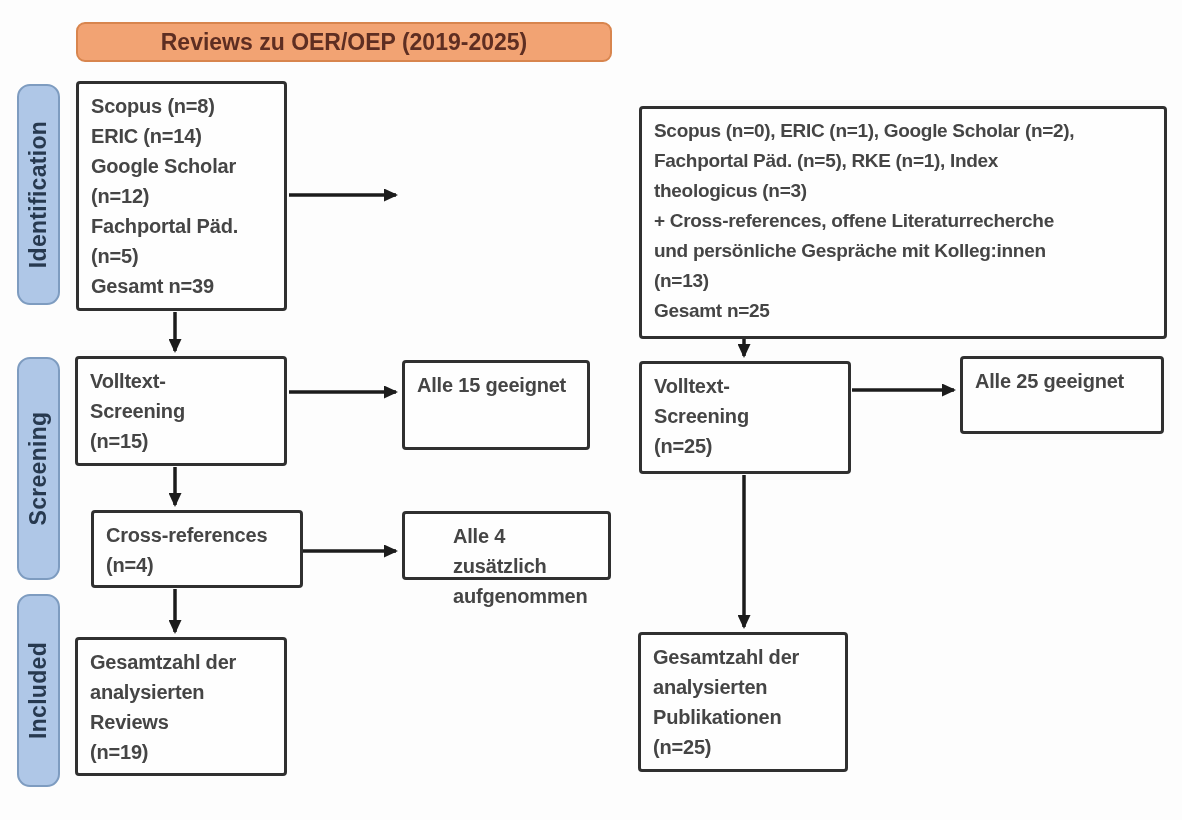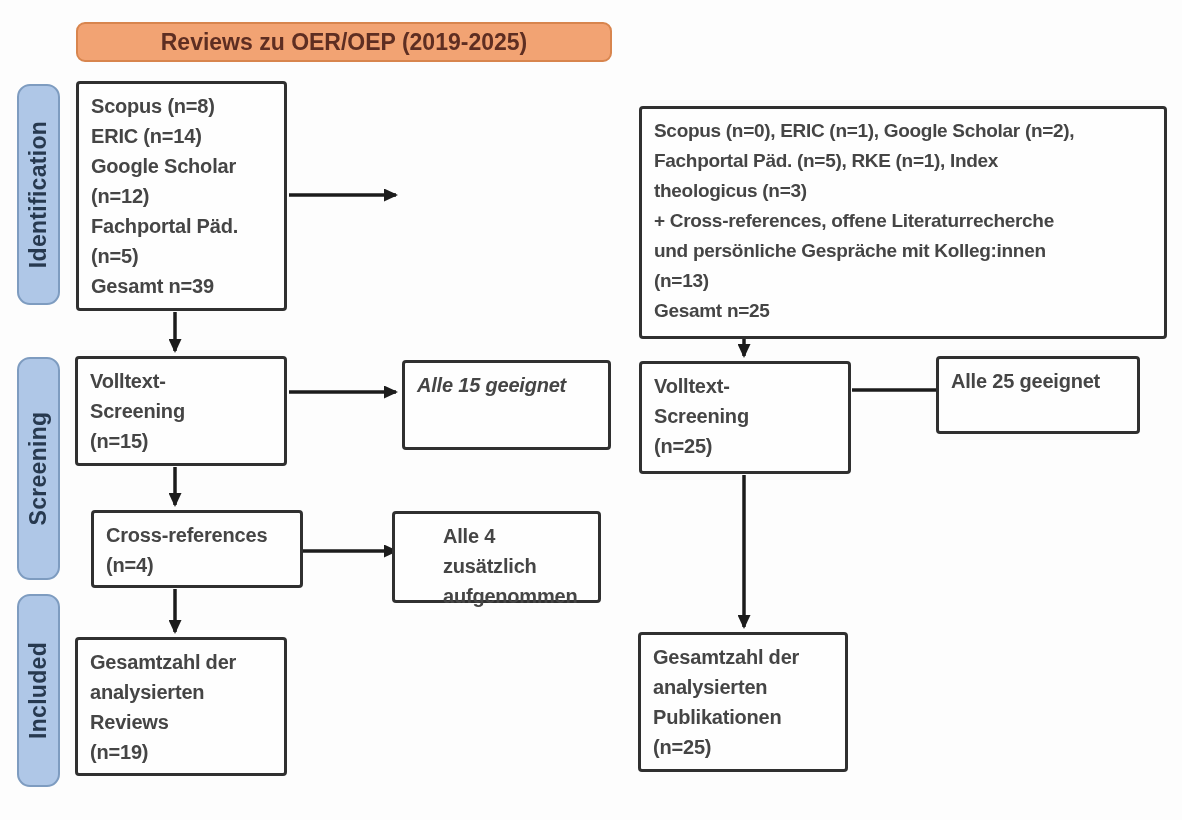--- a/index.html
+++ b/index.html
@@ -46,27 +46,27 @@
   }
   .box-text{
     color:var(--box-text);font-size:20px;line-height:30px;font-weight:700;
     white-space:pre-line;letter-spacing:-0.2px;
   }
   .small .box-text{font-size:19px;letter-spacing:-0.3px;}
 
   .b-a{left:76px;top:81px;width:211px;height:230px;}
   .b-b{left:402px;top:81px;width:209px;height:230px;}
   .b-c{left:75px;top:356px;width:212px;height:110px;}
-  .b-d{left:402px;top:360px;width:209px;height:90px;font-style:italic;}
+  .b-d{left:402px;top:360px;width:188px;height:90px;}
   .b-e{left:75px;top:510px;width:212px;height:78px;margin-left:16px;}
-  .b-f{left:392px;top:511px;width:209px;height:92px;padding-left:48px;}
+  .b-f{left:402px;top:511px;width:209px;height:69px;padding-left:48px;}
   .b-g{left:75px;top:637px;width:212px;height:139px;}
   .b-h{left:639px;top:81px;width:528px;height:233px;margin-top:25px;}
   .b-i{left:639px;top:361px;width:212px;height:113px;}
-  .b-j{left:936px;top:356px;width:204px;height:78px;}
+  .b-j{left:960px;top:356px;width:204px;height:78px;}
   .b-k{left:638px;top:632px;width:210px;height:140px;}
 </style>
 </head>
 <body>
 
 <div class="canvas">
 
   <svg class="arrows" viewBox="0 0 1182 820" xmlns="http://www.w3.org/2000/svg">
     <defs>
       <marker id="ah" viewBox="0 0 14 13" refX="12" refY="6.5" markerWidth="14" markerHeight="13" markerUnits="userSpaceOnUse" orient="auto">

